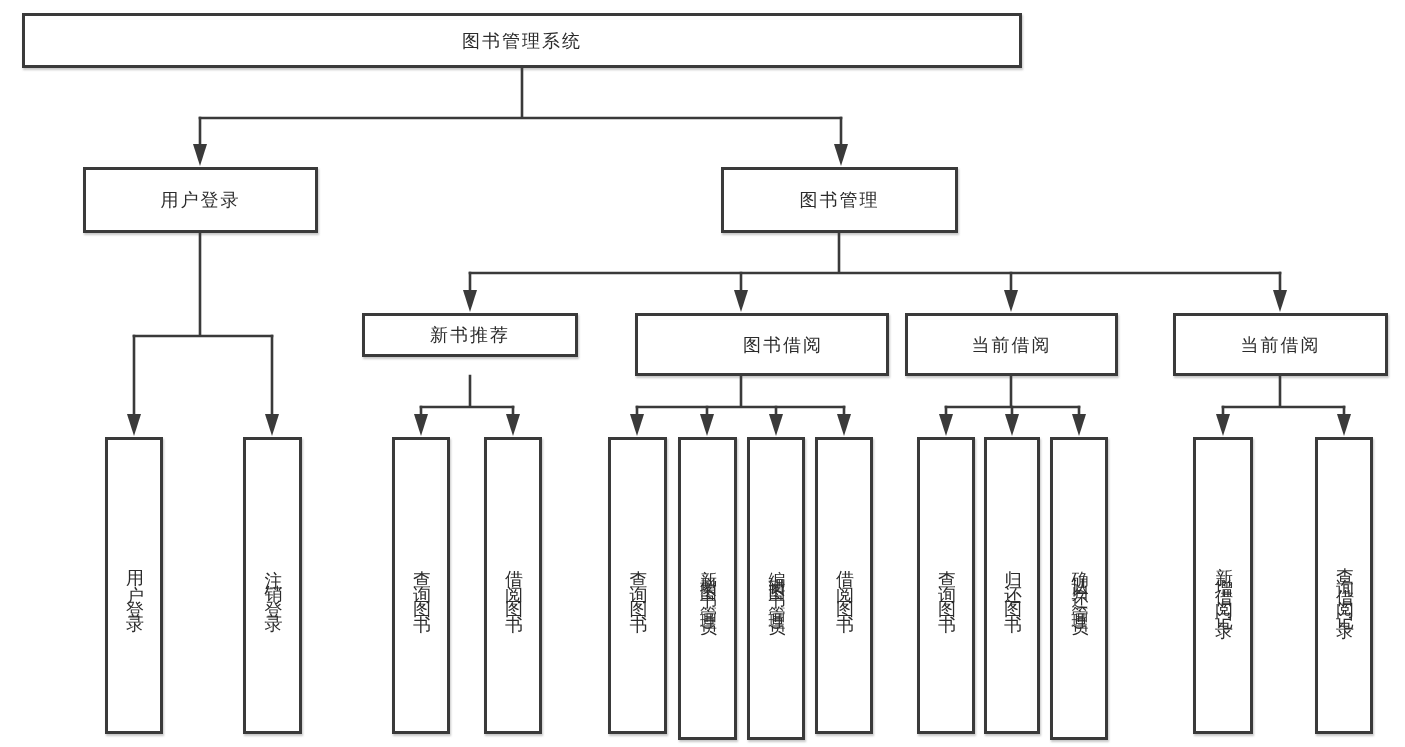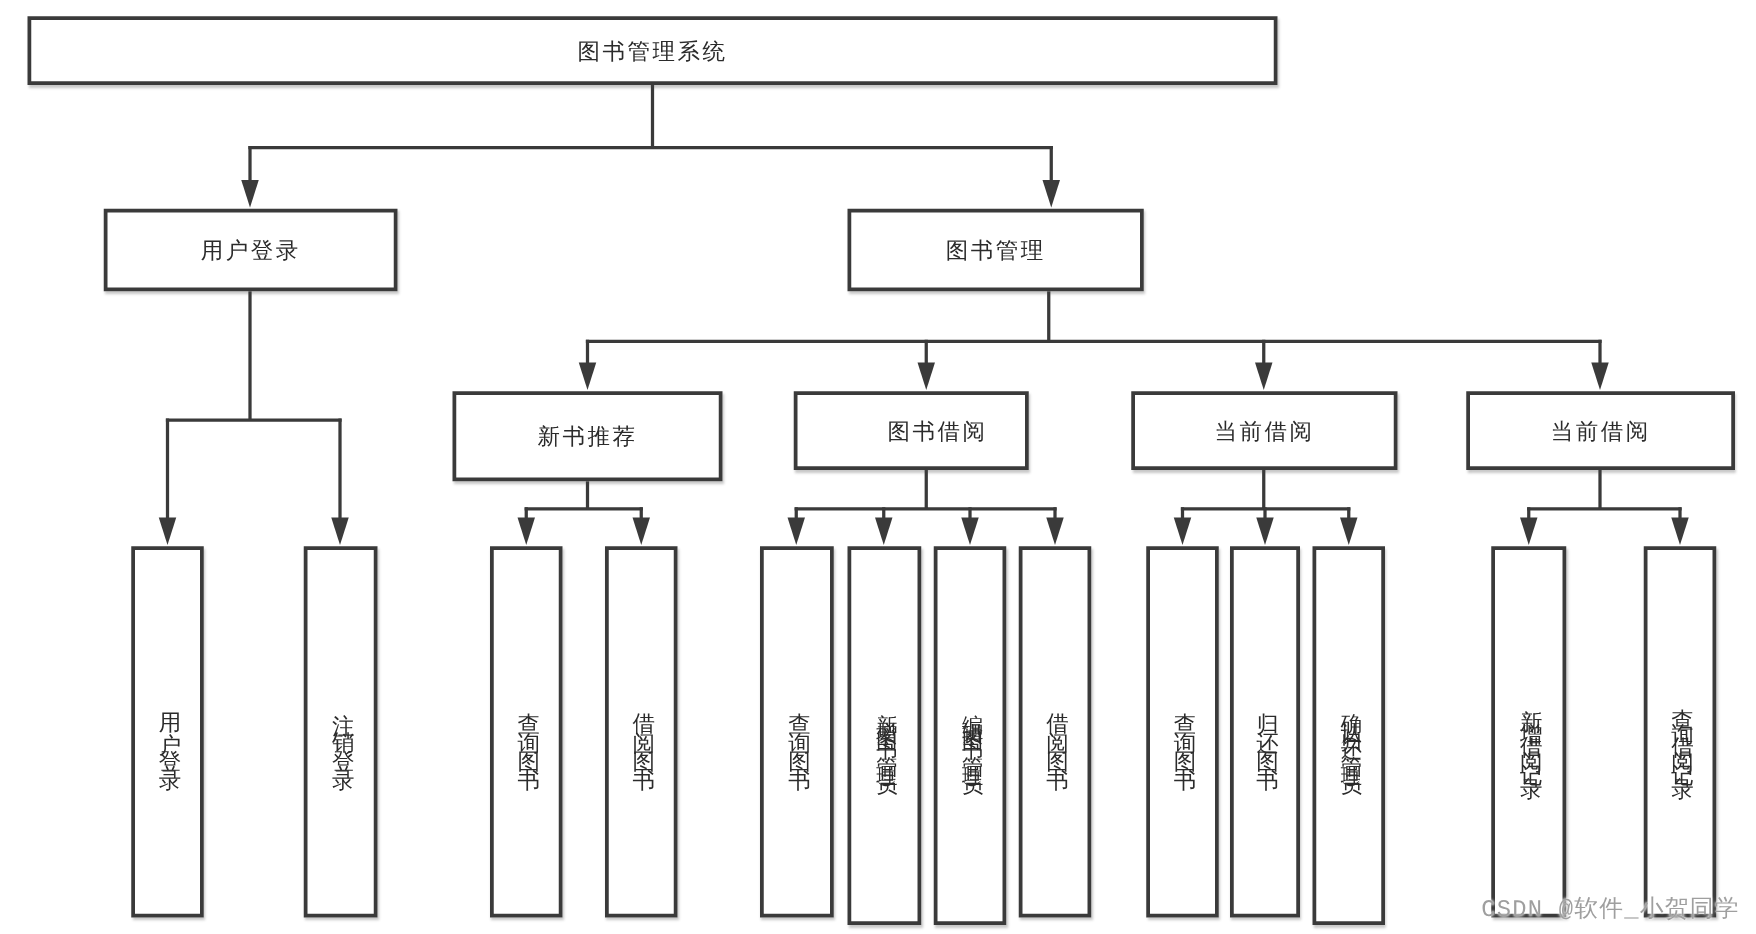--- a/index.html
+++ b/index.html
@@ -70,28 +70,28 @@
     </g>
   </svg>
 
   <div class="box" style="left:22px; top:13px; width:1000px; height:55px;">
     <span class="h-label">图书管理系统</span>
   </div>
 
   <div class="box" style="left:83px; top:167px; width:235px; height:66px;">
     <span class="h-label">用户登录</span>
   </div>
-  <div class="box" style="left:678px; top:167px; width:237px; height:66px;">
+  <div class="box" style="left:721px; top:167px; width:237px; height:66px;">
     <span class="h-label">图书管理</span>
   </div>
 
-  <div class="box" style="left:362px; top:313px; width:216px; height:72px;">
+  <div class="box" style="left:362px; top:313px; width:216px; height:44px;">
     <span class="h-label">新书推荐</span>
   </div>
-  <div class="box" style="left:635px; top:313px; width:188px; height:63px;padding-left:42px;">
+  <div class="box" style="left:635px; top:313px; width:254px; height:63px;padding-left:42px;">
     <span class="h-label">图书借阅</span>
   </div>
   <div class="box" style="left:905px; top:313px; width:213px; height:63px;align-items:center;">
     <span class="h-label">当前借阅</span>
   </div>
   <div class="box" style="left:1173px; top:313px; width:215px; height:63px;">
     <span class="h-label">当前借阅</span>
   </div>
 
   <div class="box" style="left:105px; top:437px; width:58px; height:297px;">
@@ -131,15 +131,14 @@
     <span class="v-label v-long">确认归还（管理员）</span>
   </div>
 
   <div class="box" style="left:1193px; top:437px; width:60px; height:297px;">
     <span class="v-label v-med">新增借阅记录</span>
   </div>
   <div class="box" style="left:1315px; top:437px; width:58px; height:297px;">
     <span class="v-label v-med">查询借阅记录</span>
   </div>
 
-  <div class="watermark">CSDN @软件_小贺同学</div>
 
 </div>
 
 </body></html>

